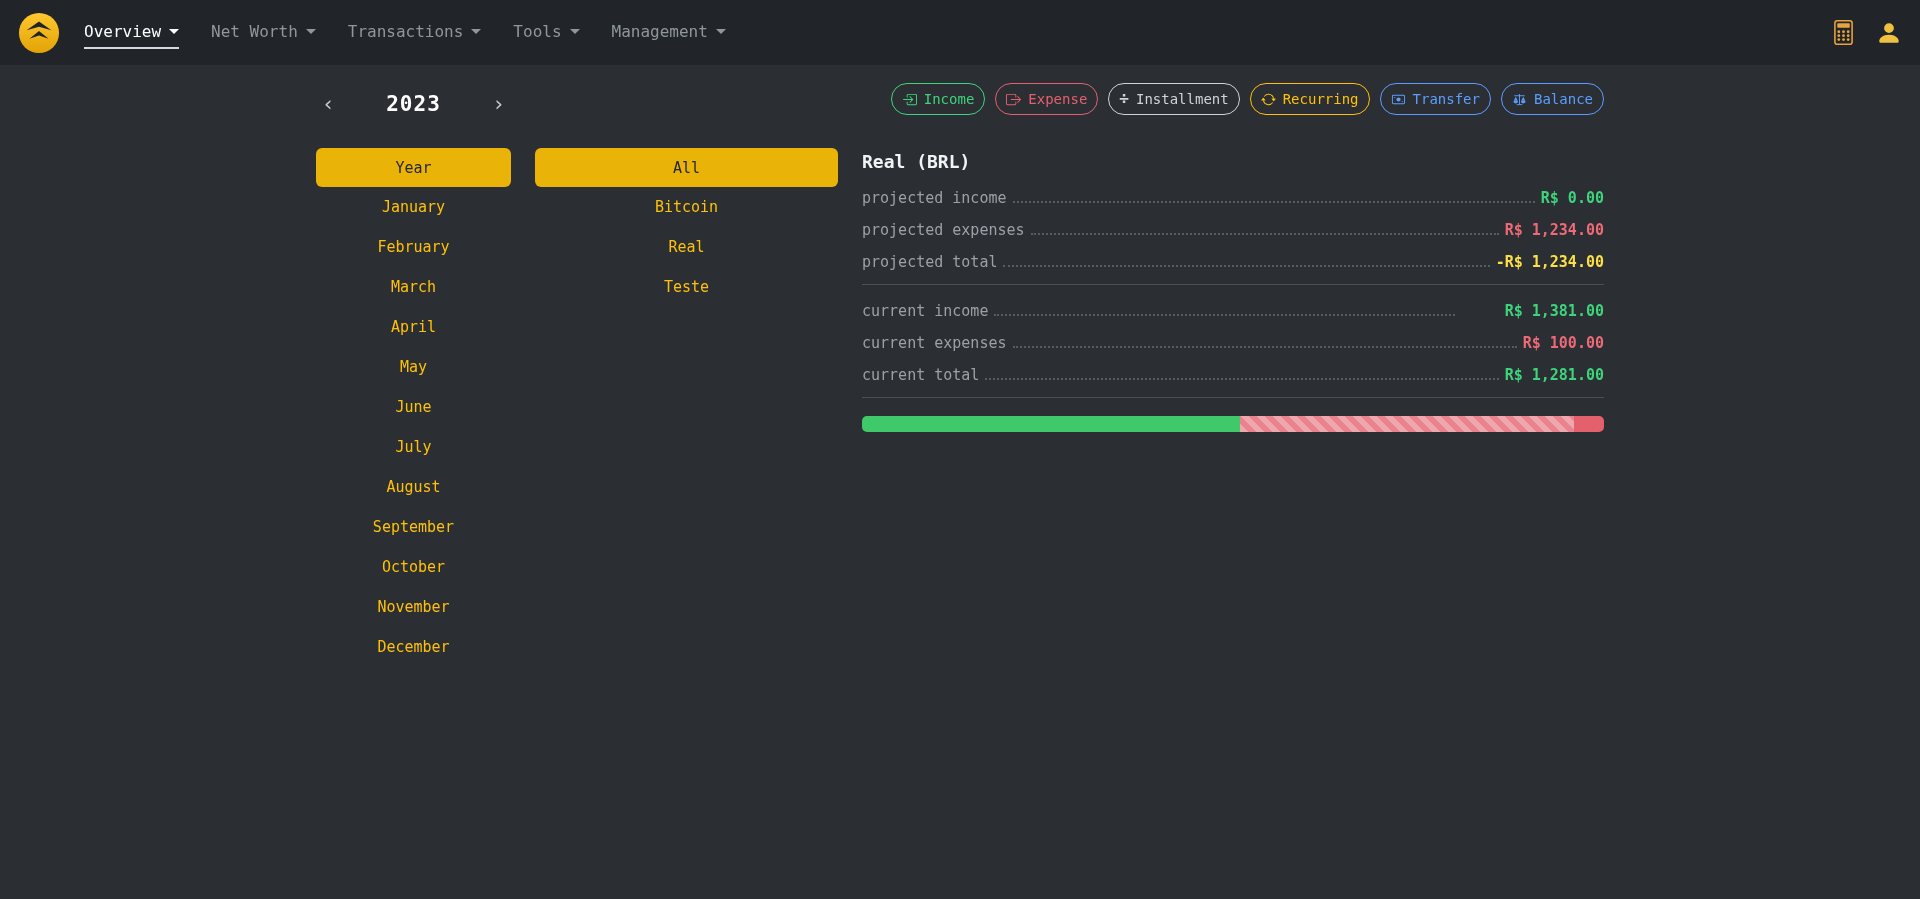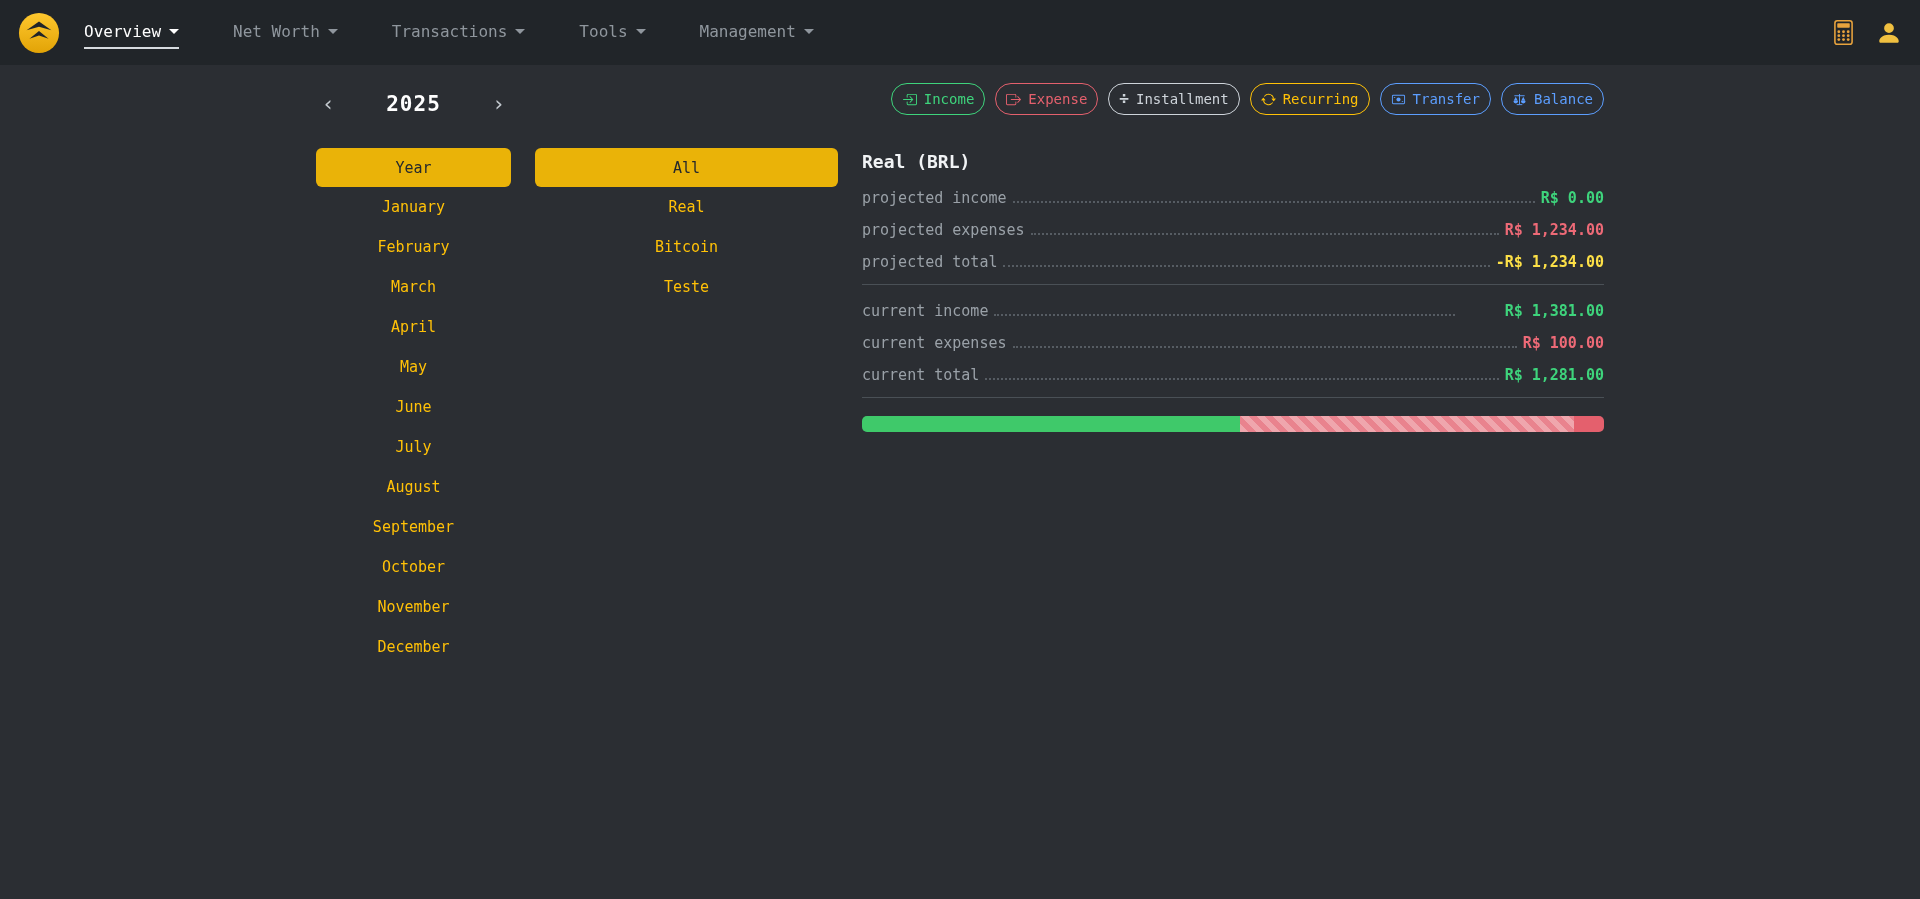--- a/index.html
+++ b/index.html
@@ -13,21 +13,21 @@
 
   
   .navbar {
     height: 65px;
     background: #212529;
     display: flex;
     align-items: center;
     padding: 0 18px;
   }
   .brand { width: 42px; height: 42px; margin-right: 24px; cursor: pointer; flex: none; }
-  .nav { display: flex; align-items: center; gap: 54px; flex: 1; }
+  .nav { display: flex; align-items: center; gap: 32px; flex: 1; }
   .nav-link {
     display: flex; align-items: center;
     font-size: 16px; color: #8f969d; cursor: pointer;
     text-decoration: none;
     padding-bottom: 6px; margin-bottom: -6px;
     border-bottom: 2px solid transparent;
   }
   .nav-link.active { color: #ffffff; border-bottom-color: #d7dbdf; }
   .caret {
     display: inline-block; width: 0; height: 0;
@@ -161,21 +161,21 @@
       </svg>
     </span>
   </div>
 </header>
 
 <main class="container">
 
   <section class="col-months">
     <div class="year-nav">
       <button class="chev">‹</button>
-      <div class="year-label">2025</div>
+      <div class="year-label">2023</div>
       <button class="chev">›</button>
     </div>
     <button class="btn-yellow">Year</button>
     <ul class="item-list">
 
         <li class="list-link">January</li>
 
         <li class="list-link">February</li>
 
         <li class="list-link">March</li>
@@ -197,23 +197,23 @@
         <li class="list-link">November</li>
 
         <li class="list-link">December</li>
       </ul>
   </section>
 
   <section class="col-accounts">
     <button class="btn-yellow all-btn">All</button>
     <ul class="item-list">
 
+        <li class="list-link">Bitcoin</li>
+
         <li class="list-link">Real</li>
-
-        <li class="list-link">Bitcoin</li>
 
         <li class="list-link">Teste</li>
       </ul>
   </section>
 
   <section class="col-summary">
 
     <div class="actions">
       <button class="action-btn" style="color: rgb(62, 212, 124);">
         <svg viewBox="0 0 16 16" width="15" height="15" fill="currentColor">

